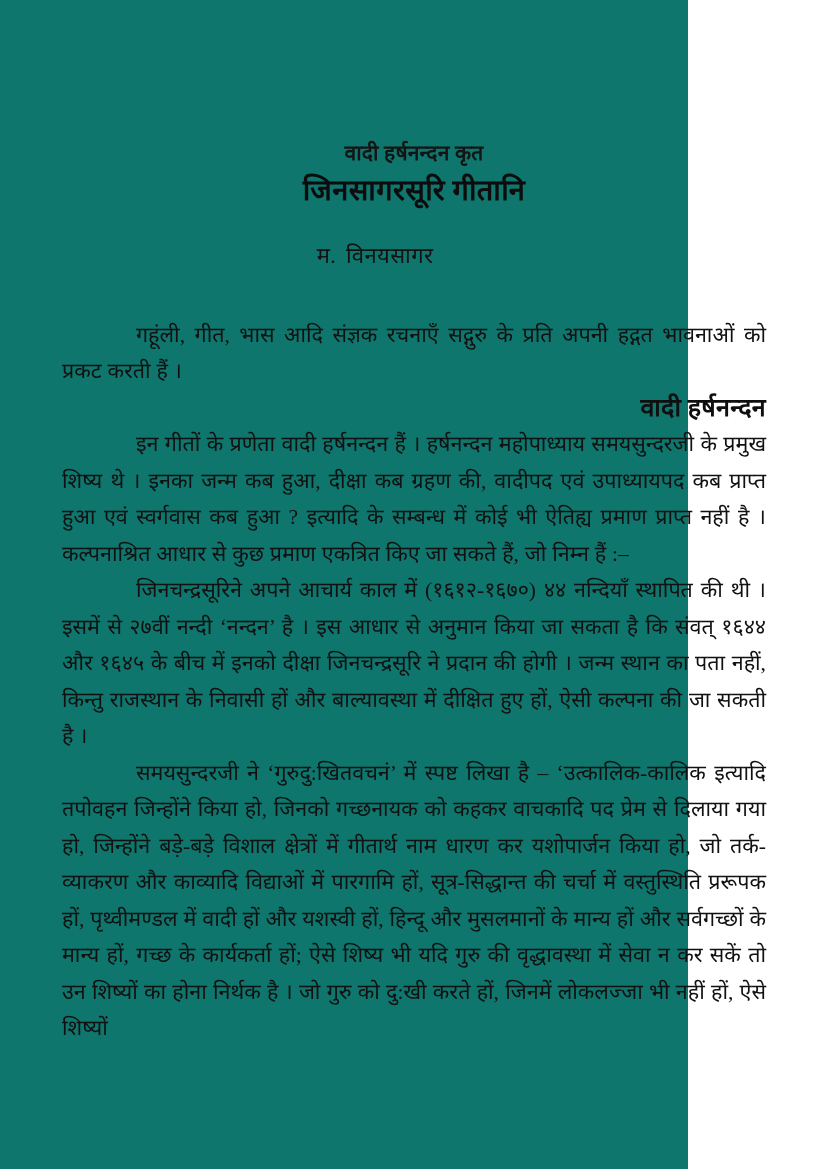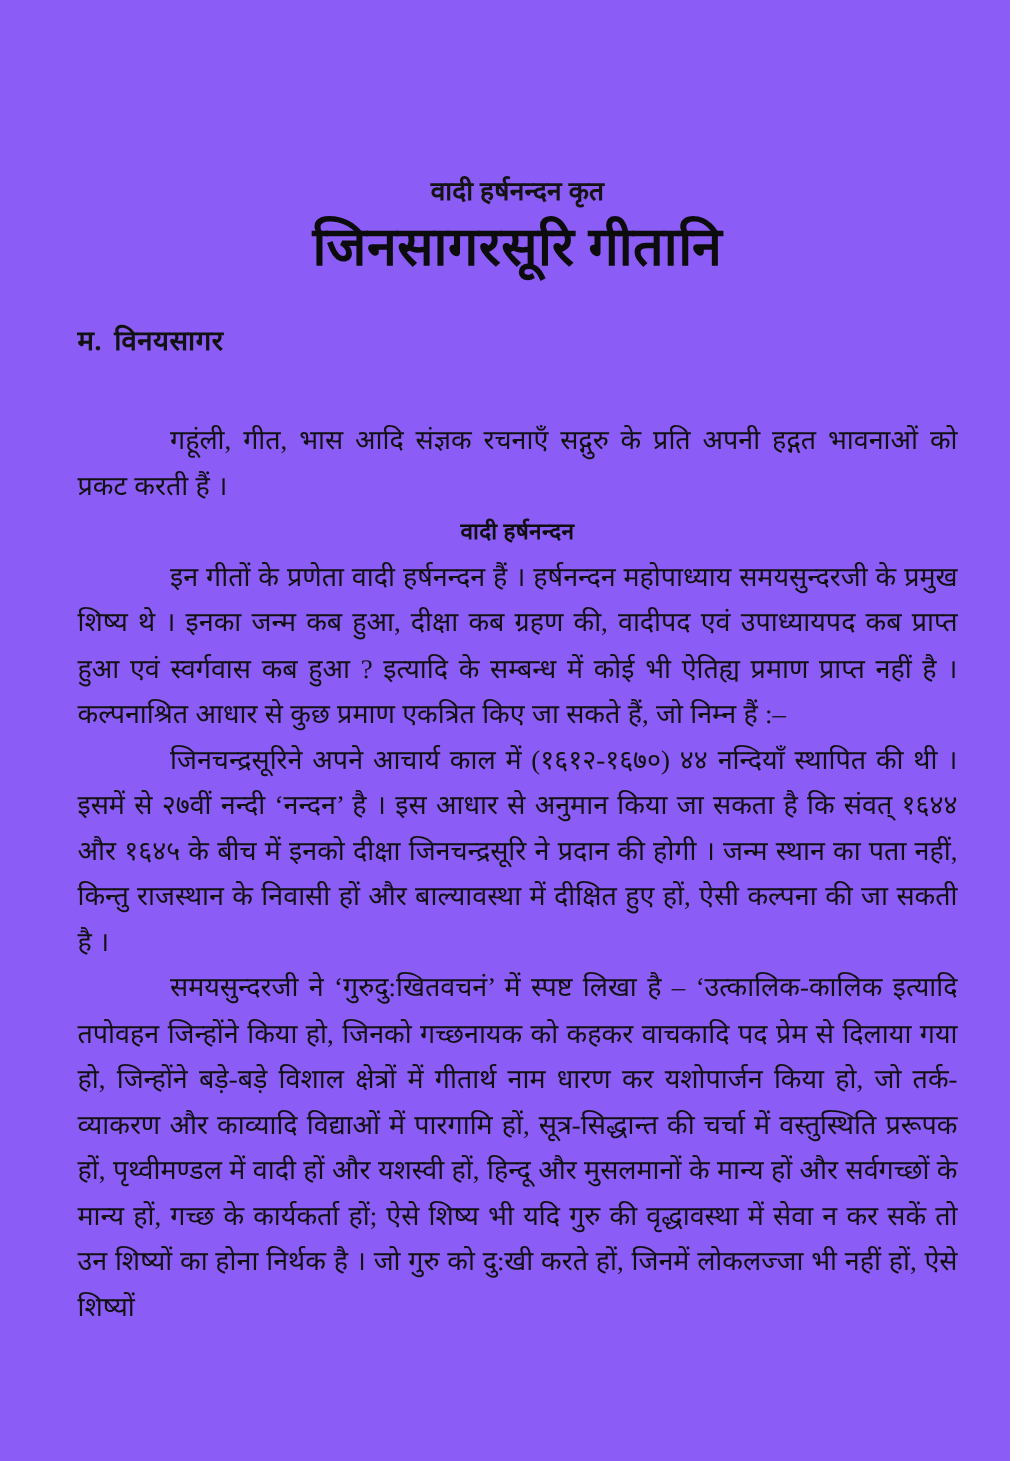--- a/index.html
+++ b/index.html
@@ -12,23 +12,23 @@
     width: 828px;
     height: 1169px;
     overflow: hidden;
     font-family: "Liberation Serif", "DejaVu Serif", serif;
     color: #111111;
     -webkit-font-smoothing: antialiased;
   }
 
   .page {
     position: relative;
-    width: 808px;
+    width: 688px;
     height: 1169px;
-    background: #8b5cf6;
+    background: #0f766e;
     box-sizing: border-box;
   }
 
   .content {
     position: absolute;
     left: 62px;
     top: 0;
     width: 704px;
   }
 
@@ -41,36 +41,36 @@
   .kicker {
     font-size: 21px;
     line-height: 1.25;
     font-weight: 700;
     letter-spacing: 0.2px;
     color: #141414;
     margin: 0 0 6px 0;
   }
 
   .main-title {
-    font-size: 43px;
+    font-size: 29px;
     line-height: 1.25;
     font-weight: 700;
     letter-spacing: 0.4px;
     color: #0c0c0c;
     margin: 0;
     white-space: nowrap;
     text-align: center;
   }
 
   .byline {
     margin-top: 30px;
-    text-align: left;
+    text-align: center;
     padding-right: 78px;
     font-size: 22px;
-    font-weight: 700;
+    font-weight: 400;
     letter-spacing: 0.4px;
     color: #121212;
   }
   .byline .honorific { margin-right: 10px; }
 
   
   .body-text {
     margin-top: 48px;
   }
 
@@ -87,24 +87,24 @@
   p.para.indented {
     text-indent: 74px;
   }
 
   p.para + p.para {
     margin-top: 0;
   }
 
   h2.section-heading {
     margin: 0;
-    font-size: 18px;
+    font-size: 25px;
     line-height: 36.5px;
     font-weight: 700;
-    text-align: center;
+    text-align: right;
     color: #0f0f0f;
     letter-spacing: 0.3px;
   }
 
   
   p.para { hyphens: none; }
 </style>
 </head>
 <body>
 

